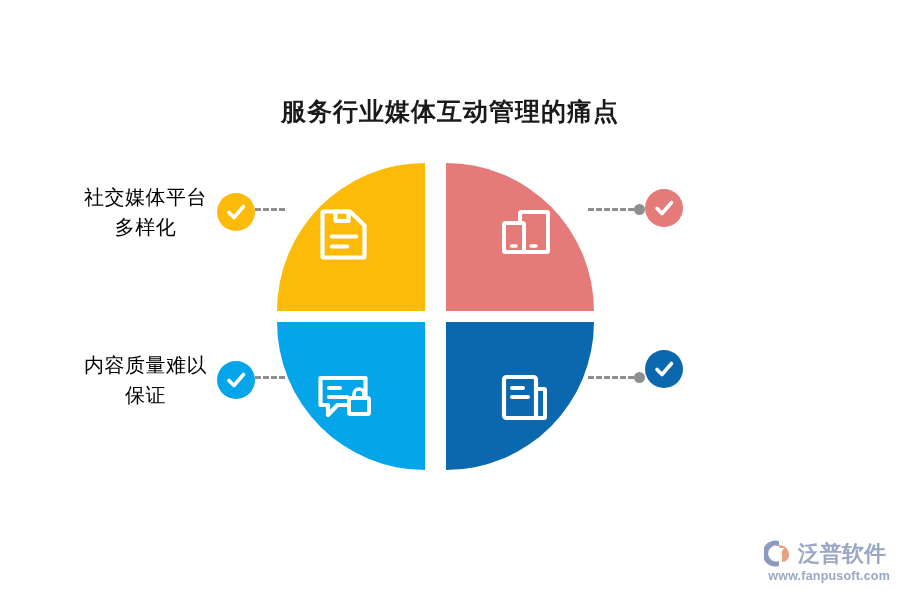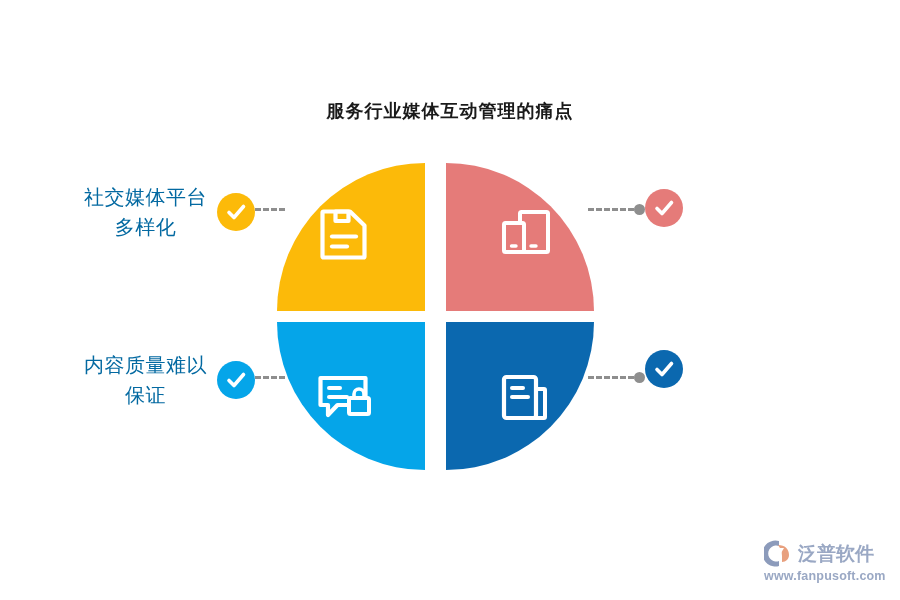--- a/index.html
+++ b/index.html
@@ -20,21 +20,21 @@
     inset: 0;
   }
 
   
   .page-title {
     position: absolute;
     left: 0;
     top: 94px;
     width: 900px;
     text-align: center;
-    font-size: 18px;
+    font-size: 25px;
     font-weight: bold;
     color: #1a1a1a;
     letter-spacing: 1px;
     line-height: 34px;
   }
 
   
   .flower {
     position: absolute;
     left: 277px;
@@ -115,21 +115,21 @@
   }
   .label-left { right: 645px; }
   .label-right { left: 645px; }
   .label-tl { top: 182px; }
   .label-bl { top: 350px; align-items: center; }
   .label-tr { top: 189px; }
   .label-br { top: 350px; }
 
   .label-text {
     font-size: 20px;
-    color: #0369a1;
+    color: #000000;
     line-height: 30px;
     text-align: center;
     white-space: pre-line;
     letter-spacing: .5px;
     margin-left: 18px;
   }
   .label-left .label-text { order: 1; }
   .label-left .check-badge { order: 2; }
 
   .check-badge {
@@ -153,33 +153,33 @@
   }
   .logo-row {
     display: flex;
     align-items: center;
     gap: 4px;
     height: 30px;
   }
   .logo-mark { width: 30px; height: 29px; flex: 0 0 auto; }
   .logo-mark svg { display: block; }
   .logo-name {
-    font-size: 19px;
+    font-size: 22px;
     font-weight: bold;
     color: #9aa8c4;
     line-height: 29px;
     letter-spacing: 0px;
   }
   .logo-url {
     margin-top: 1px;
     font-size: 12.5px;
     font-weight: bold;
     color: #9aa8c4;
     letter-spacing: .2px;
-    text-align: left;
+    text-align: right;
     width: 126px;
   }
 </style>
 </head>
 <body>
 
 <div id="infographic">
 
   <div class="page-title">服务行业媒体互动管理的痛点</div>
 

